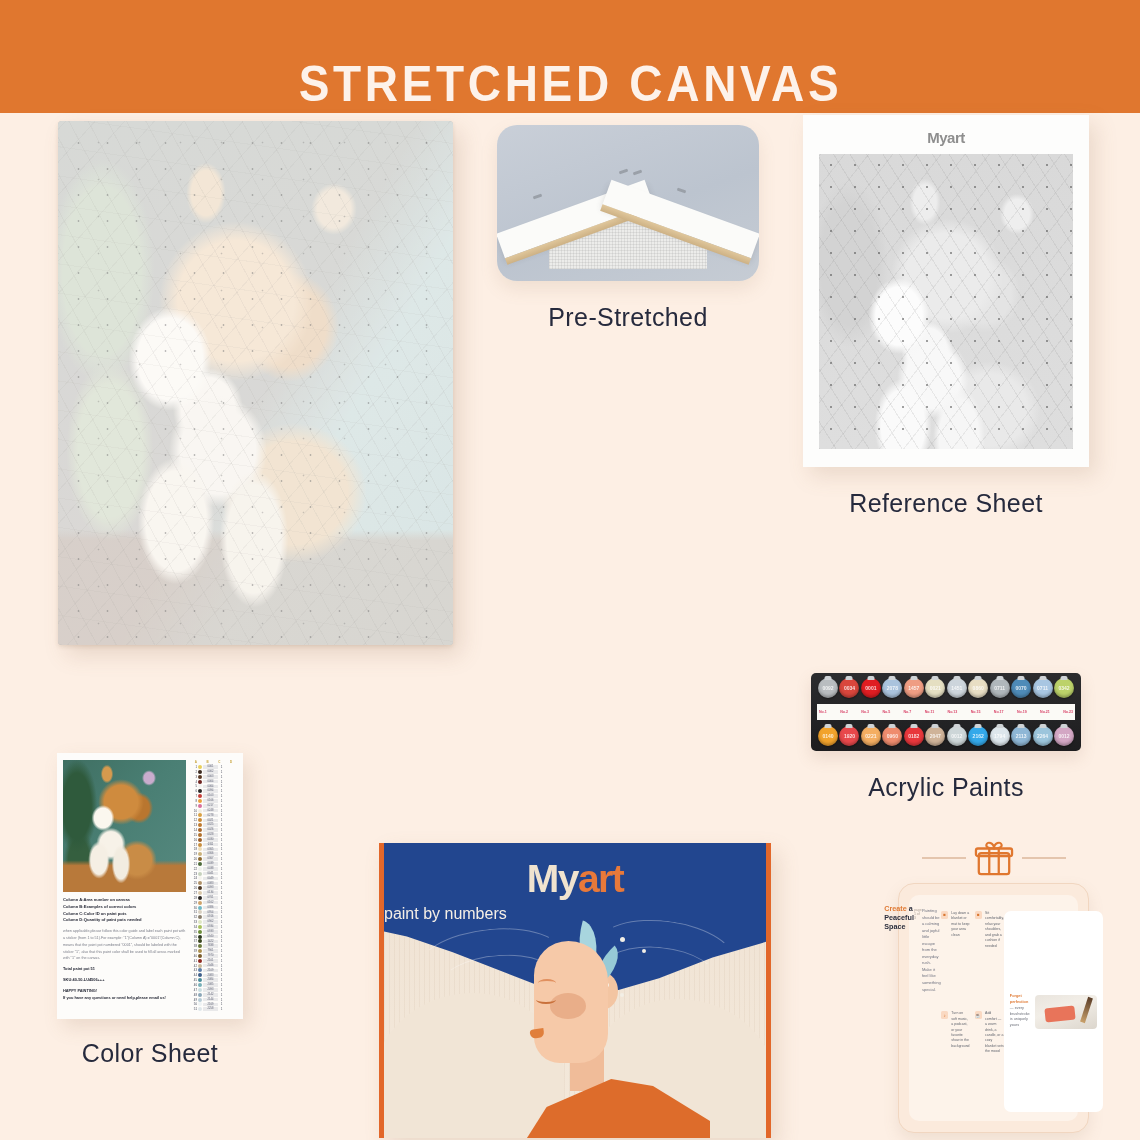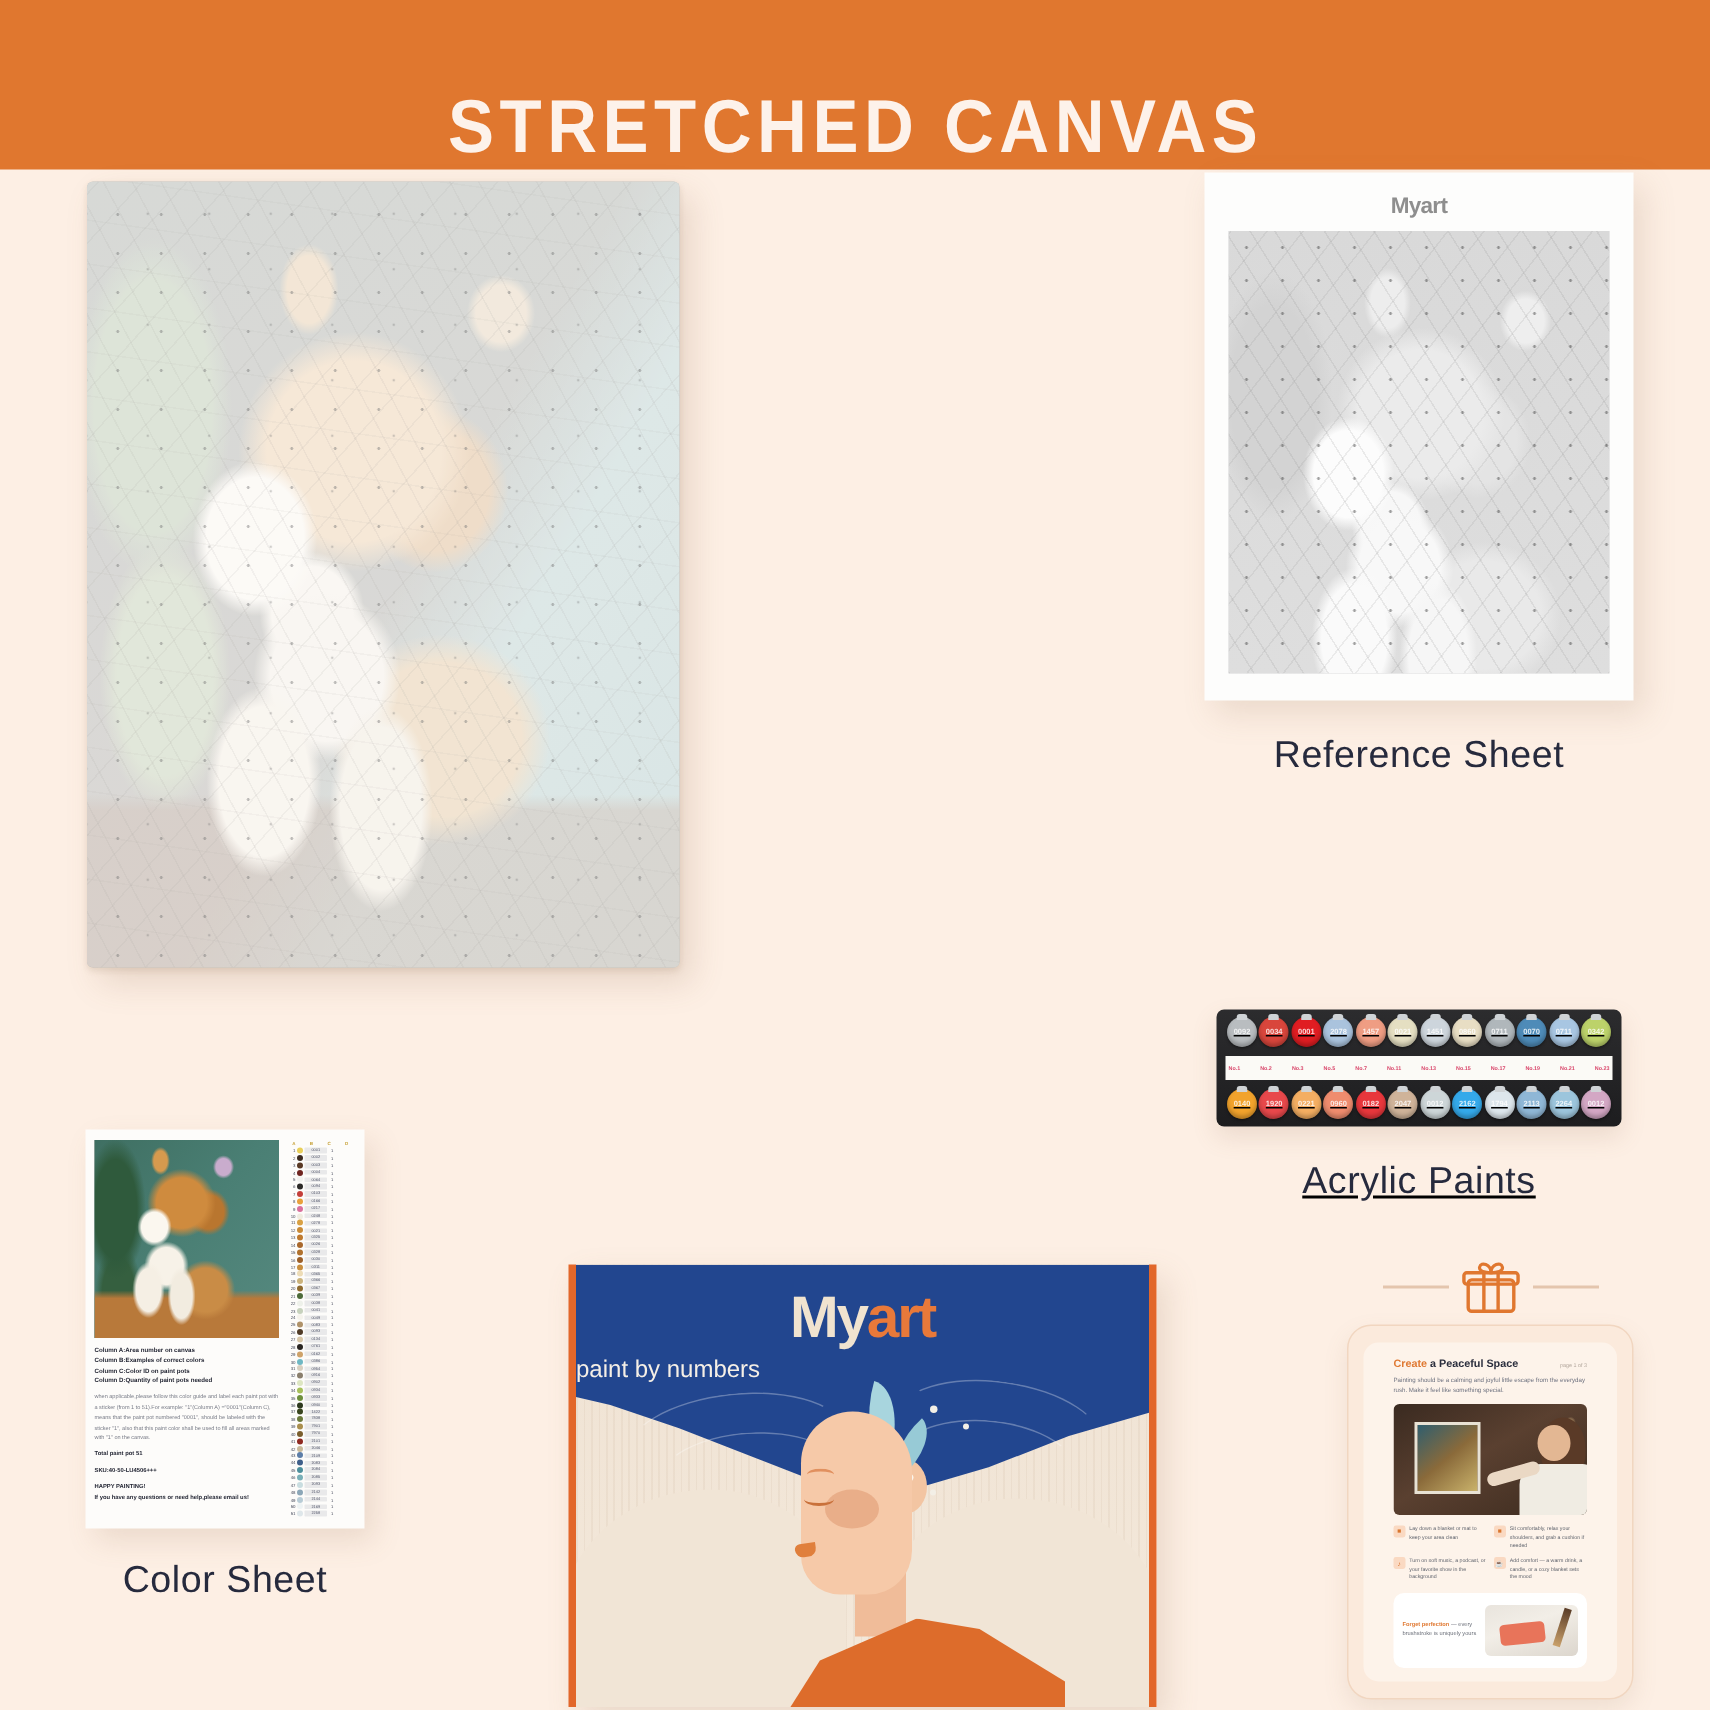--- a/index.html
+++ b/index.html
@@ -193,21 +193,21 @@
     content:""; position:absolute; left:0; right:0; bottom: 6px; height: 5px;
     background: repeating-linear-gradient(#9aa0a6 0 1px, rgba(0,0,0,0) 1px 3px);
   }
   .handle {
     width: 10px; border-radius: 0 0 3px 3px;
     background: linear-gradient(90deg,#b58c53,#e3c796 38%,#d7b581 70%,#ac8350);
   }
   .handle.wide { width: 12px; }
 
   
-  #cell-paints { left: 796px; top: 560px; width: 300px; text-decoration: underline; }
+  #cell-paints { left: 796px; top: 560px; width: 300px; }
   .tray {
     width: 270px; height: 78px;
     background: linear-gradient(#2c2c2e,#1d1d1f);
     border-radius: 5px;
     padding: 5px 5px;
     position: relative;
     box-shadow: 0 7px 16px rgba(150,115,85,.16);
     display: flex; flex-direction: column; justify-content: space-between;
   }
   .pot-row { display: flex; justify-content: space-between; padding: 0 2px; }
@@ -366,22 +366,22 @@
   .pdf-card {
     width: 191px; height: 250px;
     border-radius: 16px;
     background: #FBEADC;
     border: 1.4px solid #F1D6C0;
     padding: 11px 10px;
     box-shadow: 0 7px 16px rgba(150,115,85,.13);
   }
   .pdf-inner {
     width: 100%; height: 100%; border-radius: 10px;
-    background: #FDF3EA; padding: 9px 20px;
-    display: flex; flex-direction: column; justify-content: center;
+    background: #FDF3EA; padding: 9px 8px;
+    display: flex; flex-direction: row; justify-content: center;
   }
   .pdf-head { display: flex; justify-content: space-between; align-items: baseline; }
   .pdf-title { font-size: 7.2px; font-weight: 700; color: #2b2e3d; }
   .pdf-title .hl { color: #E07A34; }
   .pdf-page { font-size: 3.6px; color: #b3a79d; }
   .pdf-sub { font-size: 4.1px; color: #6f7380; line-height: 1.6; margin-top: 4px; }
   .pdf-photo {
     margin-top: 6px; width: 100%; height: 74px; border-radius: 4px;
     position: relative; overflow: hidden;
     background:
@@ -452,20 +452,32 @@
 
   <div class="cell" id="cell-canvas">
     <div class="canvas-wrap">
       <div class="pbn"></div>
       <div class="pbn-lines"></div>
       <div class="pbn-dots"></div>
       <div class="pbn-veil"></div>
     </div>
   </div>
 
+  <div class="cell" id="cell-prestretch">
+    <div class="photo-card">
+      <div class="fabric"></div>
+      <div class="cnv-left"></div>
+      <div class="cnv-right"></div>
+      <div class="staple" style="left:36px; top:70px; transform:rotate(-20deg);"></div>
+      <div class="staple" style="left:122px; top:45px; transform:rotate(-20deg);"></div>
+      <div class="staple" style="left:136px; top:46px; transform:rotate(-20deg);"></div>
+      <div class="staple" style="left:180px; top:64px; transform:rotate(20deg);"></div>
+    </div>
+    <div class="caption cap-gap">Pre-Stretched</div>
+  </div>
 
   <div class="cell" id="cell-reference">
     <div class="ref-sheet">
       <div class="ref-logo">Myart</div>
       <div class="ref-img">
         <div class="ref-gray"></div>
         <div class="ref-lines"></div>
         <div class="ref-speck"></div>
       </div>
     </div>

